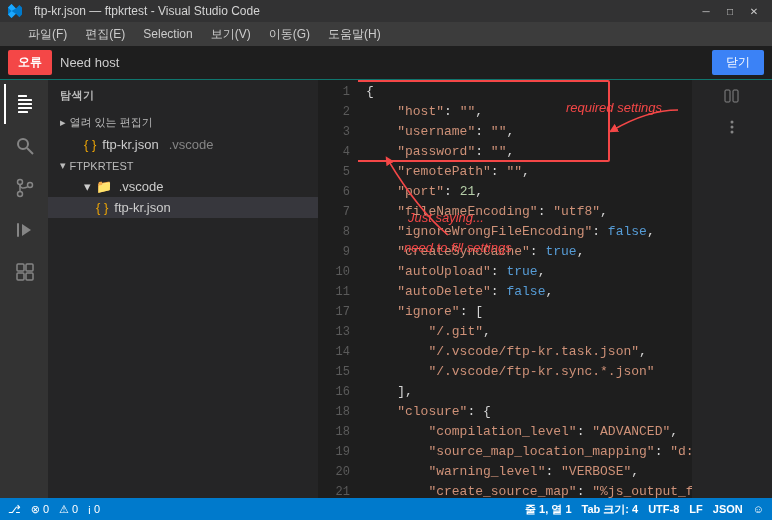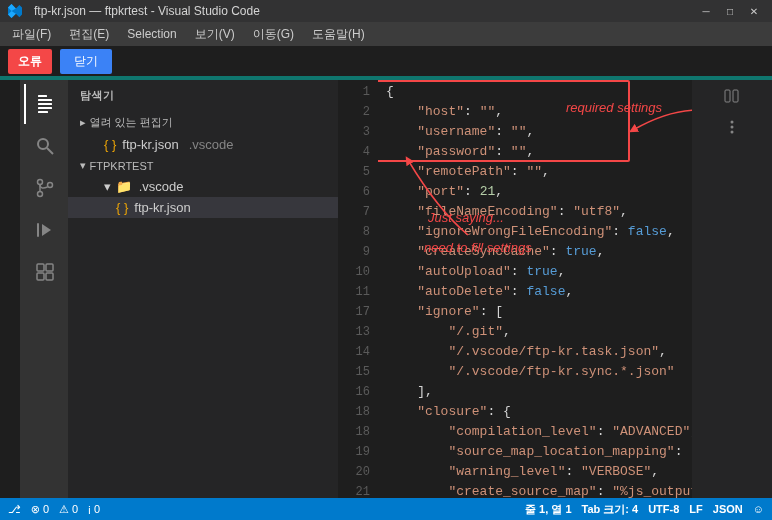--- a/index.html
+++ b/index.html
@@ -46,40 +46,40 @@
       color: #cccccc;
       cursor: pointer;
     }
 
     
     #menu-bar {
       background: #3c3c3c;
       height: 24px;
       display: flex;
       align-items: center;
-      padding: 0 4px;
+      padding: 0 20px;
       gap: 2px;
     }
     .menu-item {
       padding: 2px 8px;
       font-size: 12px;
       color: #cccccc;
       cursor: pointer;
       border-radius: 2px;
     }
 
     
     #notification-bar {
       background: #1e1e1e;
       height: 34px;
       display: flex;
       align-items: center;
       padding: 0 8px;
       gap: 8px;
-      border-bottom: 4px solid #0f766e;
+      border-bottom: 1px solid #0f766e;
     }
     #notif-tab {
       background: #f44747;
       color: white;
       padding: 4px 10px;
       border-radius: 2px;
       font-size: 12px;
       font-weight: bold;
       cursor: pointer;
     }
@@ -95,21 +95,20 @@
       border-radius: 2px;
       font-size: 12px;
       cursor: pointer;
       border: none;
     }
 
     
     #main {
       display: flex;
       height: calc(520px - 22px - 24px - 34px - 22px);
-      padding-left: 20px;
     }
 
     
     #activity-bar {
       width: 48px;
       background: #333333;
       display: flex;
       flex-direction: column;
       align-items: center;
       padding-top: 4px;
@@ -298,20 +297,21 @@
   <span class="menu-item">파일(F)</span>
   <span class="menu-item">편집(E)</span>
   <span class="menu-item">Selection</span>
   <span class="menu-item">보기(V)</span>
   <span class="menu-item">이동(G)</span>
   <span class="menu-item">도움말(H)</span>
 </div>
 
 <div id="notification-bar">
   <div id="notif-tab">오류</div>
+  <span id="notif-message">Need host</span>
   <button id="notif-close-btn">닫기</button>
 </div>
 
 <div id="main">
 
   <div id="activity-bar">
     <div class="activity-btn active">
       <svg width="22" height="22" viewBox="0 0 22 22" fill="currentColor">
         <rect x="4" y="2" width="9" height="2" rx="0.5"></rect>
         <rect x="4" y="6" width="14" height="2" rx="0.5"></rect>

